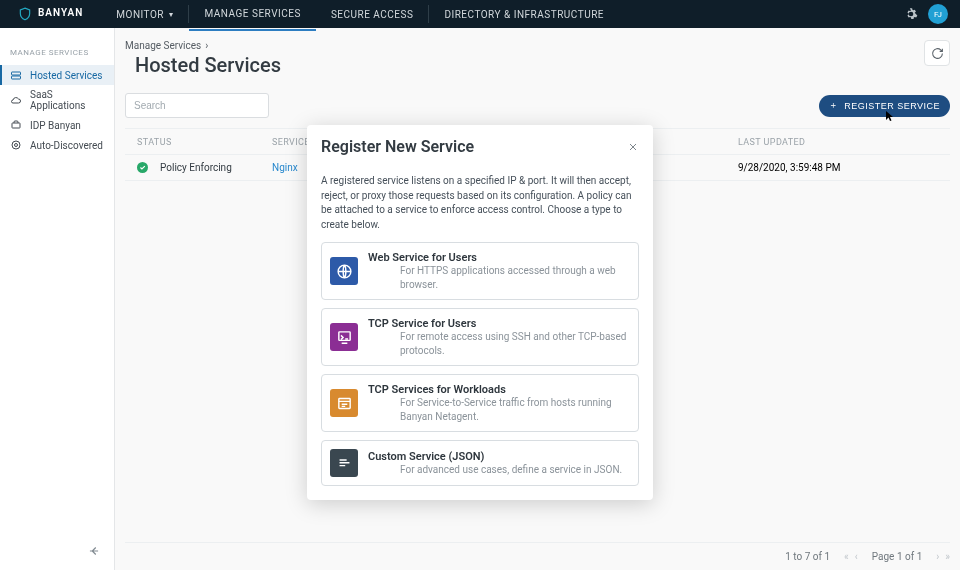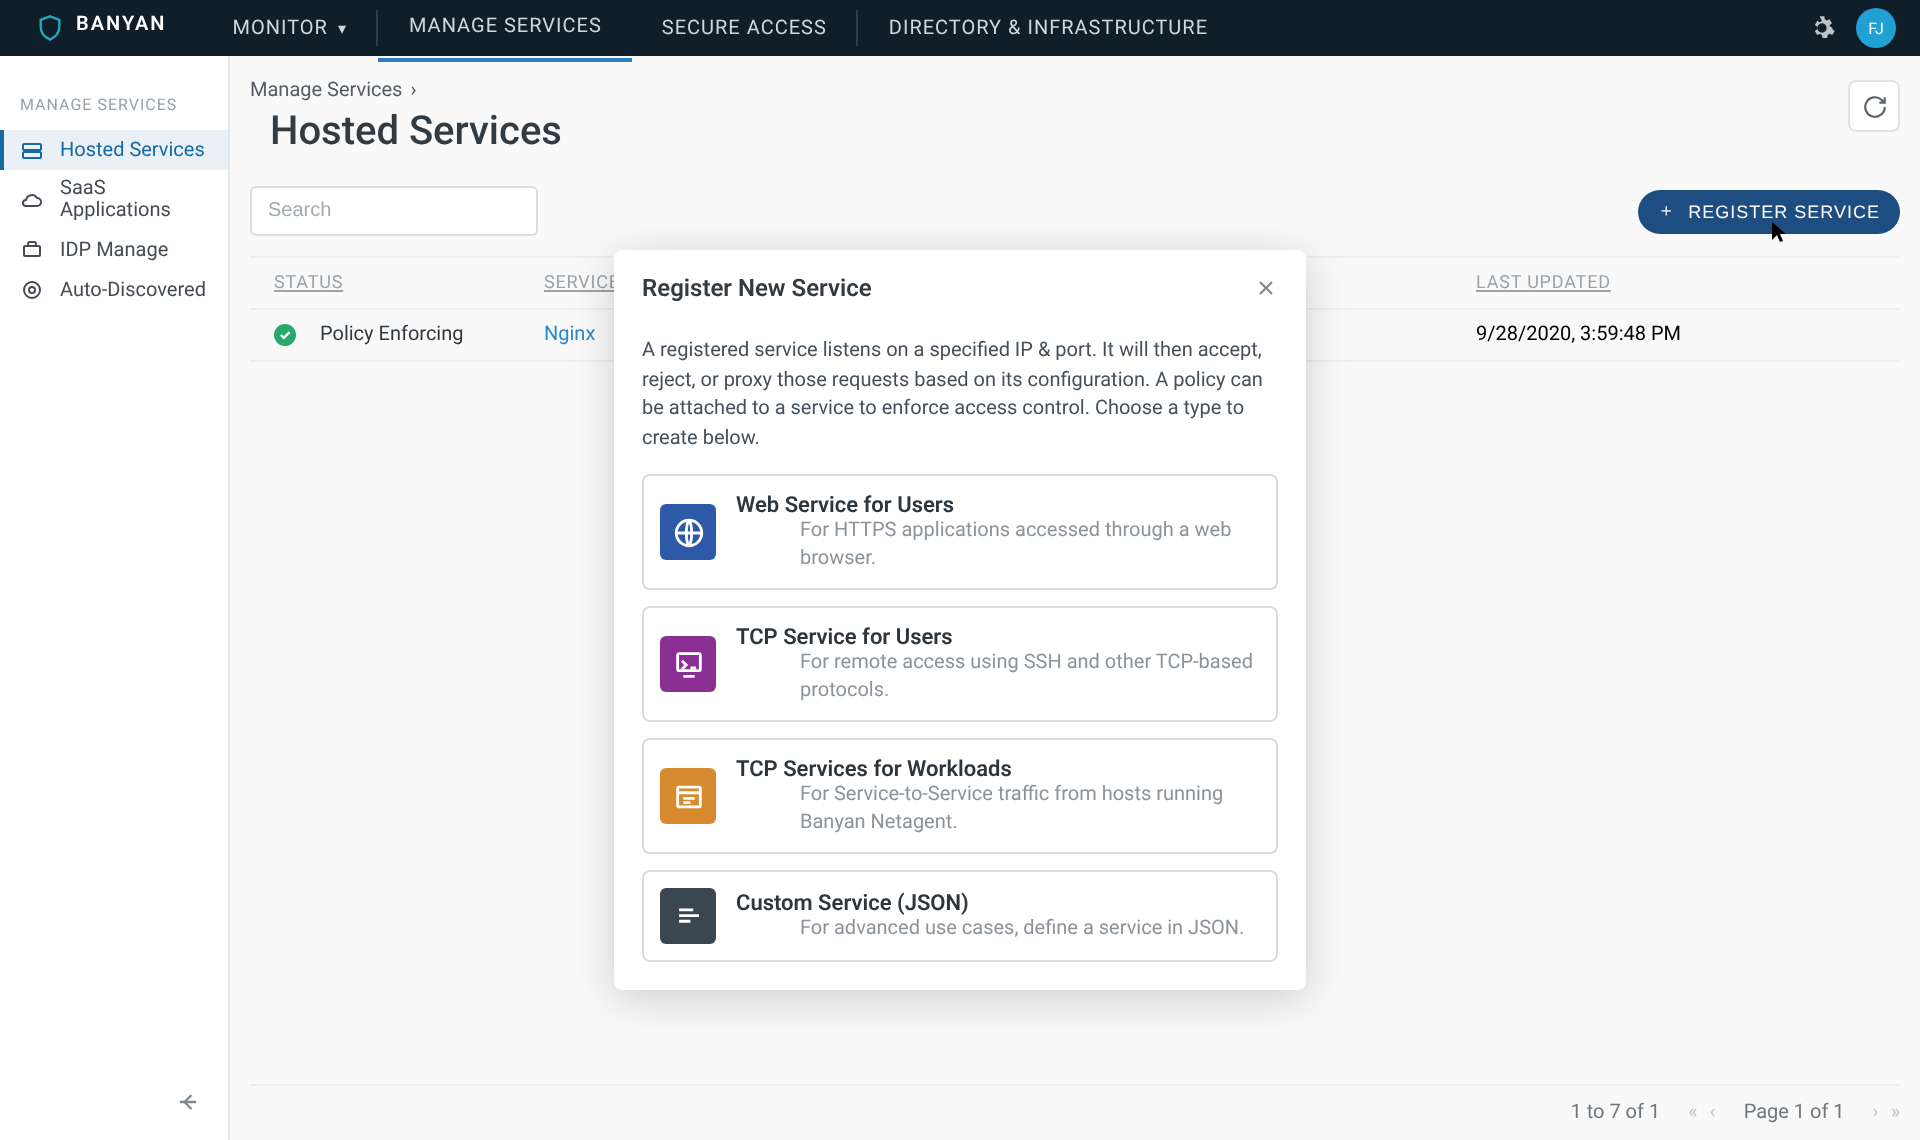--- a/index.html
+++ b/index.html
@@ -178,21 +178,21 @@
       border-top: 1px solid #eceff1;
     }
     .thead, .trow {
       display: grid;
       grid-template-columns: 135px 1fr 200px;
       align-items: center;
       min-height: 26px;
       padding: 0 12px;
       border-bottom: 1px solid #eceff1;
     }
-    .thead { font-size: 9px; color: #9ba3a9; letter-spacing: 0.4px; text-decoration: underline; }
+    .thead { font-size: 9px; color: #9ba3a9; letter-spacing: 0.4px; }
     .trow { font-size: 10px; }
     .status-cell { display: flex; align-items: center; gap: 12px; color: #323a41; }
     .status-dot {
       width: 11px;
       height: 11px;
       border-radius: 50%;
       background: #28a869;
       display: flex;
       align-items: center;
       justify-content: center;
@@ -228,21 +228,21 @@
       border-radius: 4px;
       box-shadow: 0 4px 22px rgba(0,0,0,0.18);
       margin-top: 125px;
     }
     .modal-head {
       display: flex;
       justify-content: space-between;
       align-items: center;
       padding: 12px 14px;
     }
-    .modal-title { font-size: 12px; font-weight: 600; color: #333b42; }
+    .modal-title { font-size: 16px; font-weight: 600; color: #333b42; }
     .modal-close { width: 12px; height: 12px; color: #7e868c; cursor: pointer; }
     .modal-body { padding: 2px 14px 14px; }
     .modal-desc { font-size: 10px; color: #46505a; line-height: 1.45; margin: 4px 0 10px; }
     .svc-card {
       border: 1px solid #d8dde1;
       border-radius: 4px;
       display: flex;
       align-items: center;
       gap: 10px;
       padding: 8px;
@@ -312,21 +312,21 @@
       <svg class="icon" viewBox="0 0 24 24" fill="none" stroke="currentColor" stroke-width="2">
           <path d="M6 18h11a4 4 0 000-8 6 6 0 00-11 2 3 3 0 000 6z"></path>
         </svg>
       <span>SaaS Applications</span>
     </div>
     <div class="sidebar-item">
       <svg class="icon" viewBox="0 0 24 24" fill="none" stroke="currentColor" stroke-width="2">
           <rect x="4" y="8" width="16" height="10" rx="1"></rect>
           <path d="M8 8V6a2 2 0 012-2h4a2 2 0 012 2v2"></path>
         </svg>
-      <span>IDP Manage</span>
+      <span>IDP Banyan</span>
     </div>
     <div class="sidebar-item">
       <svg class="icon" viewBox="0 0 24 24" fill="none" stroke="currentColor" stroke-width="2">
           <circle cx="12" cy="12" r="3"></circle>
           <circle cx="12" cy="12" r="8"></circle>
         </svg>
       <span>Auto-Discovered</span>
     </div>
     <svg class="sidebar-collapse" viewBox="0 0 24 24" fill="none" stroke="currentColor" stroke-width="2">
         <path d="M15 6l-6 6 6 6M5 12h14"></path>

